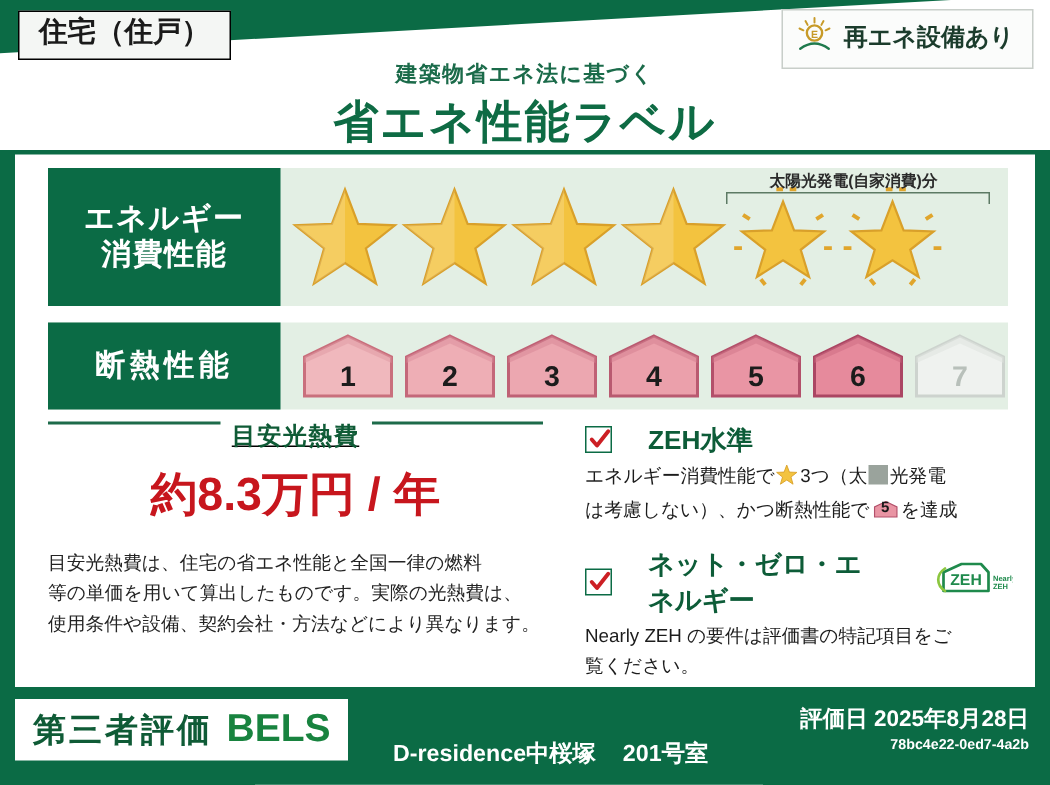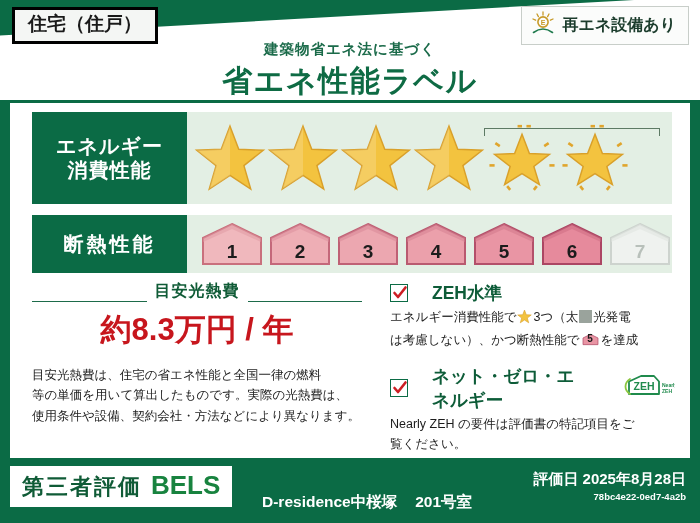--- a/index.html
+++ b/index.html
@@ -18,21 +18,21 @@
   
   .top-band { position: absolute; left:0; top:0; width:700px; height:100px; overflow:hidden; }
   .diag-white {
     position:absolute; left:-10px; top:36px; width:730px; height:120px;
     background:#ffffff;
     transform: rotate(-3.2deg);
     transform-origin: left top;
   }
   .house-tag {
     position:absolute; left:12px; top:7px;
-    background:#f4f6f4; border:3px solid #000000;
+    background:#f4f6f4; border:1px solid #000000;
     padding:4px 13px 6px 13px;
     font-size:19px; font-weight:bold; color:#1a1a1a;
     letter-spacing:0px; line-height:1.1;
     z-index:6;
   }
   .renew-tag {
     position:absolute; right:11px; top:6px;
     background:#fbfcfb; border:1px solid #c8cec9;
     padding:4px 12px 5px 8px;
     display:flex; align-items:center; gap:7px;
@@ -89,21 +89,21 @@
   .hbadge { position:relative; width:66px; height:46px; }
   .hbadge svg { display:block; }
   .hbadge .num {
     position:absolute; left:0; right:0; bottom:4px;
     text-align:center; font-size:19px; font-weight:bold; color:#1c1c1c;
   }
   .hbadge.off .num { color:#b8c0ba; }
 
   
   .info-left { position:absolute; left:22px; top:178px; width:330px; }
-  .cost-head { display:flex; align-items:flex-end; gap:8px; }
+  .cost-head { display:flex; align-items:flex-start; gap:8px;text-decoration:underline; }
   .cost-line { flex:1; height:1.5px; background:#1d6b4a; }
   .cost-title { font-size:16px; font-weight:bold; color:#0f5b36; letter-spacing:1px; white-space:nowrap; }
   .cost-value { text-align:center; font-size:31px; font-weight:bold; color:#c7161d; margin-top:7px; letter-spacing:0px; }
   .cost-note { margin-top:14px; font-size:12.5px; color:#232323; line-height:1.62; letter-spacing:0px; }
 
   .info-right { position:absolute; left:380px; top:178px; width:285px; }
   .chk-row { display:flex; align-items:center; gap:24px; }
   .chk-box { width:18px; height:18px; border:1.5px solid #0b6b45; background:#fff; position:relative; flex:0 0 18px; }
   .chk-box svg { position:absolute; left:1px; top:0px; }
   .chk-title { font-size:17.5px; font-weight:bold; color:#0d5c38; letter-spacing:0px; }
@@ -174,20 +174,21 @@
 
   <div class="panel">
 
     <div class="perf-row row-energy">
       <div class="row-label">
         <span>エネルギー</span>
         <span>消費性能</span>
       </div>
       <div class="stars-area">
 
+        <div class="solar-note">太陽光発電(自家消費)分</div>
         <div class="solar-bracket"></div>
 
         <div class="star">
           <svg viewBox="0 0 100 100" width="74" height="74">
             <defs>
               <linearGradient id="gd" x1="0" y1="0" x2="0" y2="1">
                 <stop offset="0" stop-color="#fbe08a"></stop>
                   <stop offset="0.45" stop-color="#f5c košt"></stop>
                 <stop offset="0.5" stop-color="#f2c council"></stop>
                   <stop offset="1" stop-color="#e0a02a"></stop>

